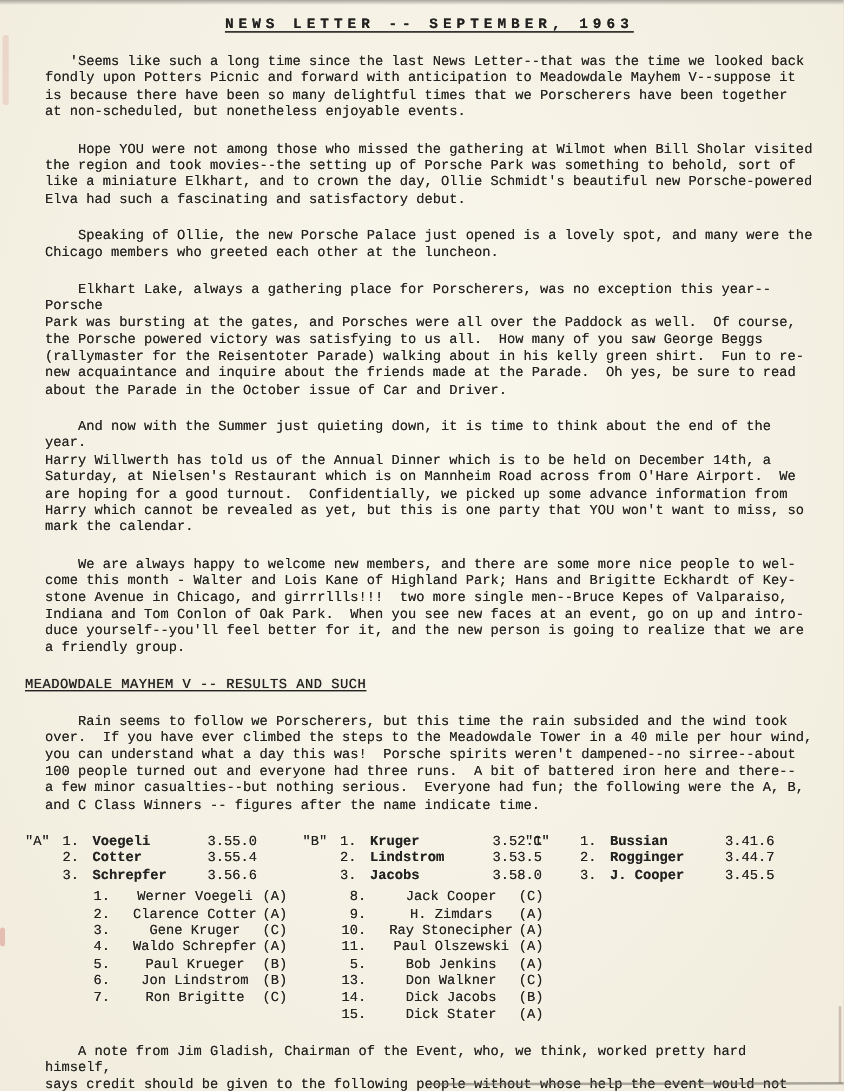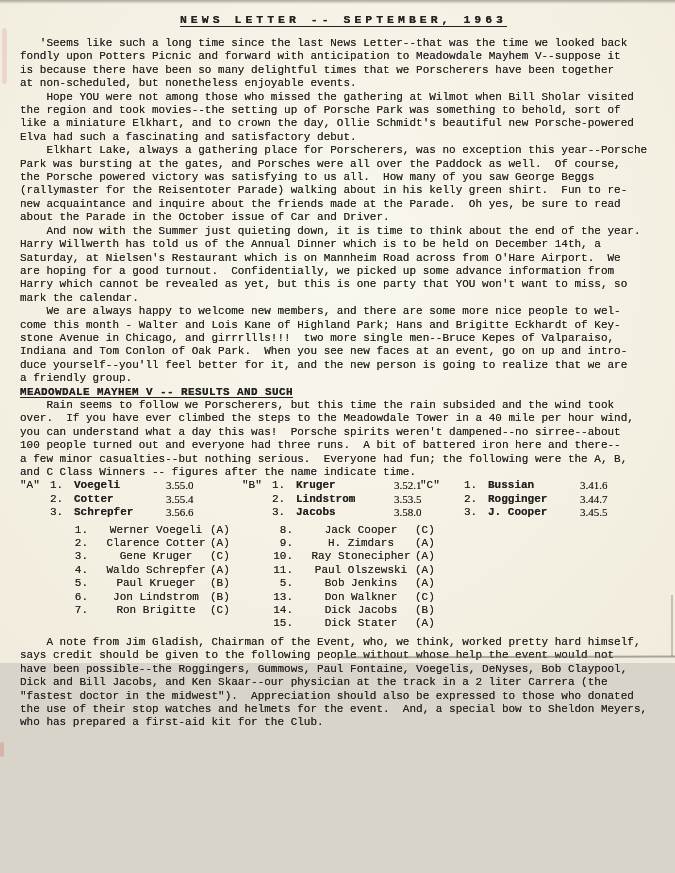--- a/index.html
+++ b/index.html
@@ -9,21 +9,21 @@
   }
   * { box-sizing: border-box; }
   html, body { margin: 0; padding: 0; }
   body {
     width: 675px; height: 873px; overflow: hidden;
     background: #d8d4ca;
     font-family: "Liberation Mono", "DejaVu Sans Mono", monospace;
   }
   .page {
     position: relative;
-    width: 675px; height: 663px;
+    width: 675px; height: 873px;
     padding: 12px 8px 0 20px;
     background:
       radial-gradient(ellipse at 50% 40%, rgba(255,255,255,0.25), rgba(190,180,150,0.12) 95%),
       var(--color-paper, #f8f4e7);
     color: var(--color-ink, #222220);
     font-size: 11px;
     line-height: 13.4px;
   }
   .page * { font-family: inherit; }
   .title {
@@ -32,47 +32,47 @@
     font-weight: bold;
     text-align: center;
     letter-spacing: 4px;
     text-decoration: underline;
     text-underline-offset: 2.5px;
     text-decoration-thickness: 1px;
     line-height: 16px;
     text-shadow: 0 0 0.5px rgba(30,30,28,0.8);
   }
   .para {
-    margin: 0;
+    margin: 16px;
     white-space: pre-wrap;
     text-shadow: 0 0 0.5px rgba(30,30,28,0.65);
   }
   .section-heading {
     margin: 0;
     font-size: 11px;
-    font-weight: bold;
+    font-weight: normal;
     text-decoration: underline;
     text-underline-offset: 2px;
     letter-spacing: 0.4px;
     text-shadow: 0 0 0.6px rgba(30,30,28,0.85);
   }
   
   .class-table { display: flex; margin: 0; text-shadow: 0 0 0.5px rgba(30,30,28,0.65); }
   .cw-group { display: flex; align-items: flex-start; }
   .cw-group.g0 { width: 222px; }
   .cw-group.g1 { width: 178px; }
   .cw-group.g2 { flex: 1; }
   .cw-label { width: 30px; flex: 0 0 auto; }
   .g2 .cw-label { width: 44px; }
   .cw-rows { flex: 1; }
   .cw-row { display: flex; }
   .cw-rank { width: 24px; flex: 0 0 auto; }
   .cw-name { width: 92px; flex: 0 0 auto; font-weight: bold; }
   .g1 .cw-name { width: 98px; }
-  .cw-time { flex: 0 0 auto; font-family: Liberation Serif, serif; }
+  .cw-time { flex: 0 0 auto; }
   
   .ribbon-intro { margin-top: 13px; }
   .ribbon-list { display: flex; padding-left: 44px; margin: 4px 0 5px 0; text-shadow: 0 0 0.5px rgba(30,30,28,0.65); }
   .rw-col { flex: 0 0 auto; }
   .rw-col.left { width: 205px; }
   .rw-row { display: flex; }
   .rw-num { width: 24px; flex: 0 0 auto; text-align: right; margin-right: 14px; }
   .rw-name { width: 108px; flex: 0 0 auto; text-align: center; }
   .rw-class { flex: 0 0 auto; }
   
@@ -113,20 +113,22 @@
   <h1 class="title">NEWS LETTER -- SEPTEMBER, 1963</h1>
 
   <p class="para">   'Seems like such a long time since the last News Letter--that was the time we looked back
 fondly upon Potters Picnic and forward with anticipation to Meadowdale Mayhem V--suppose it
 is because there have been so many delightful times that we Porscherers have been together
 at non-scheduled, but nonetheless enjoyable events.</p>
   <p class="para">    Hope YOU were not among those who missed the gathering at Wilmot when Bill Sholar visited
 the region and took movies--the setting up of Porsche Park was something to behold, sort of
 like a miniature Elkhart, and to crown the day, Ollie Schmidt's beautiful new Porsche-powered
 Elva had such a fascinating and satisfactory debut.</p>
+  <p class="para">    Speaking of Ollie, the new Porsche Palace just opened is a lovely spot, and many were the
+Chicago members who greeted each other at the luncheon.</p>
   <p class="para">    Elkhart Lake, always a gathering place for Porscherers, was no exception this year--Porsche
 Park was bursting at the gates, and Porsches were all over the Paddock as well.  Of course,
 the Porsche powered victory was satisfying to us all.  How many of you saw George Beggs
 (rallymaster for the Reisentoter Parade) walking about in his kelly green shirt.  Fun to re-
 new acquaintance and inquire about the friends made at the Parade.  Oh yes, be sure to read
 about the Parade in the October issue of Car and Driver.</p>
   <p class="para">    And now with the Summer just quieting down, it is time to think about the end of the year.
 Harry Willwerth has told us of the Annual Dinner which is to be held on December 14th, a
 Saturday, at Nielsen's Restaurant which is on Mannheim Road across from O'Hare Airport.  We
 are hoping for a good turnout.  Confidentially, we picked up some advance information from

